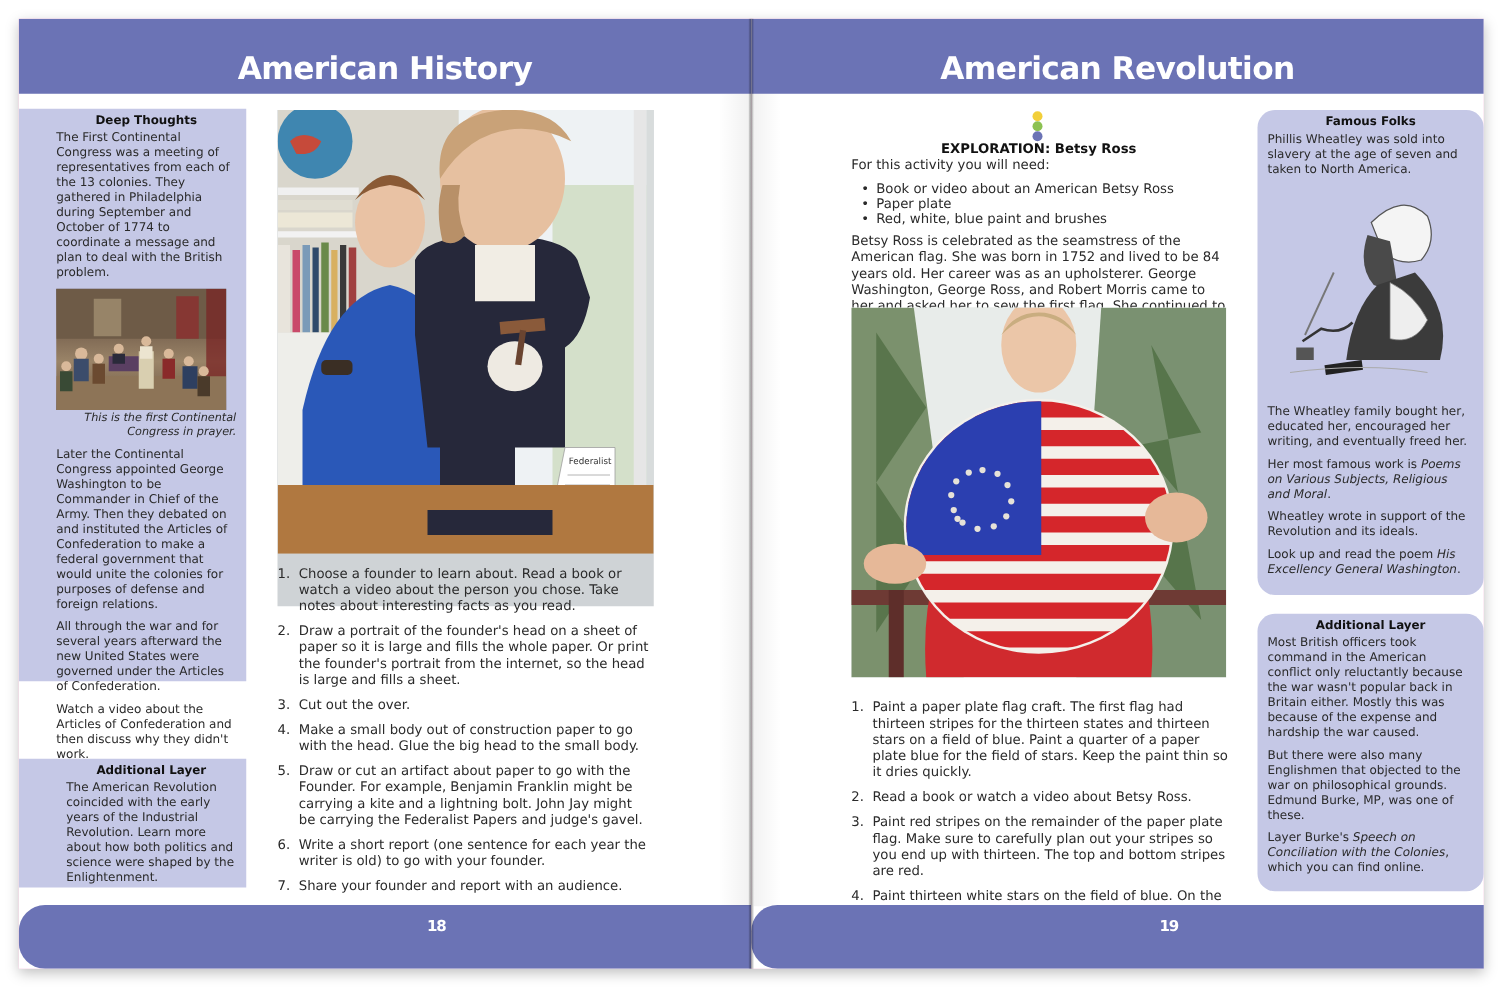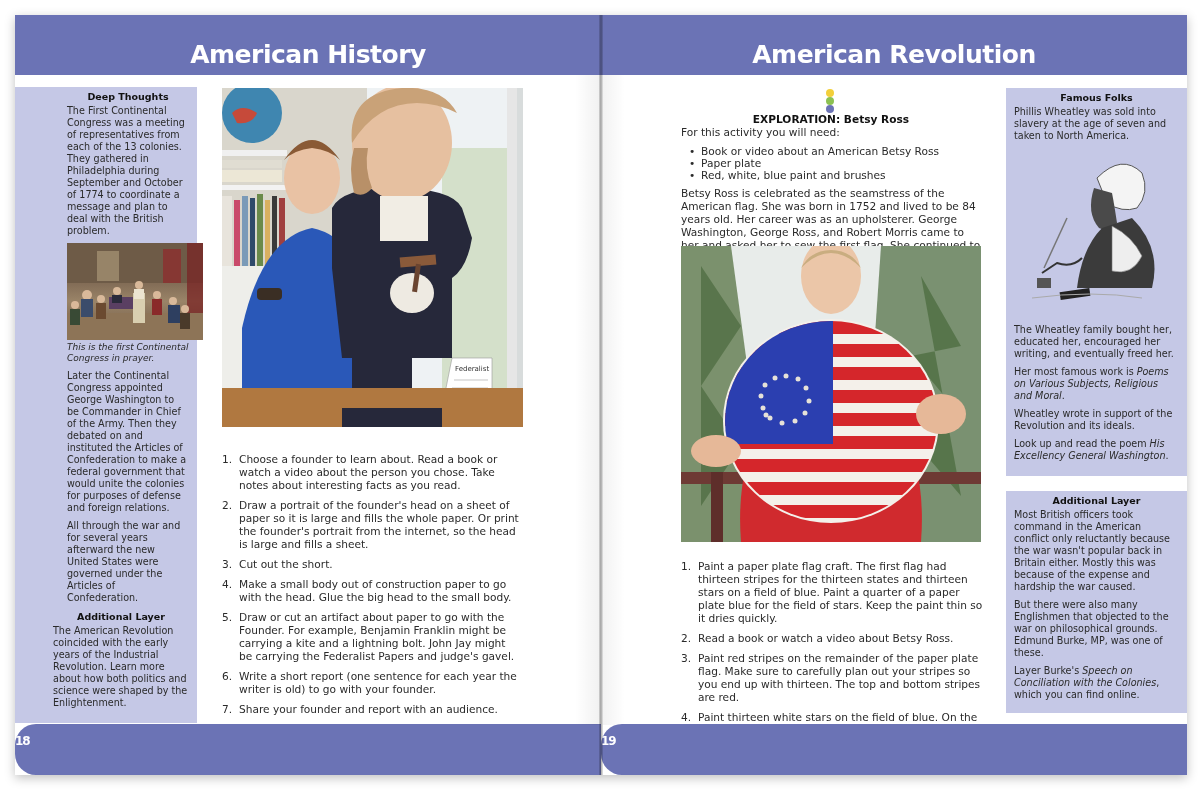--- a/index.html
+++ b/index.html
@@ -28,33 +28,33 @@
     position: absolute; left: 0; top: 0; width: 586px; height: 60px;
     background: #6b73b5; display: flex; align-items: flex-end; justify-content: center;
     padding-bottom: 6px;
   }
   .header-title {
     color: #fff; font-family: "DejaVu Sans", sans-serif; font-weight: bold;
     font-size: 25px; letter-spacing: -0.5px;
   }
   .footer-band {
     position: absolute; left: 0; top: 709px; width: 668px; height: 51px;
-    background: #6b73b5; display: flex; justify-content: flex-start; border-radius: 21px;
+    background: #6b73b5; display: flex; justify-content: center; border-radius: 21px;
   }
   .page-num { color: #fff; font-weight: bold; font-size: 12px; margin-top: 10px; letter-spacing: -1px; }
 
   .sidebar {
     position: absolute; background: #c5c8e6; padding: 4px 8px 6px 40px;
     font-size: 9.6px; line-height: 12px; color: #2a2a2a;
   }
-  .sidebar.right-side { padding: 4px 8px 6px 8px; }
+  .sidebar.right-side { padding: 4px 8px 6px 8px; border-radius: 14px; }
   .sb-title { font-weight: bold; text-align: center; font-size: 9.5px; margin-bottom: 2px; color: #111; }
   .sb-p { margin-bottom: 6px; }
   .sb-p i { font-style: italic; }
-  .caption { font-style: italic; text-align: left; font-size: 9px; line-height: 11px; margin: 2px 0 6px 0; }
+  .caption { font-style: italic; text-align: right; font-size: 9px; line-height: 11px; margin: 2px 0 6px 0; }
 
   .photo { position: absolute; overflow: hidden; }
 
   .steps { position: absolute; font-size: 10.6px; line-height: 13px; color: #2a2a2a; }
   .step { display: flex; margin-bottom: 7px; }
   .step-n { width: 17px; flex: none; }
   .step-t { flex: 1; }
 
   .explore-head { display: flex; align-items: center; font-size: 10.6px; font-weight: bold; color: #111; flex-direction: column; }
   .dot { width: 8px; height: 8px; border-radius: 50%; display: inline-block; margin-right: 3px; }
@@ -65,21 +65,21 @@
 </head>
 <body>
 
 <div class="spread">
 
   <div class="page left">
     <div class="header-band">
       <div class="header-title">American History</div>
     </div>
 
-    <div class="sidebar" style="left:0; top:72px; width:182px; height:636px; padding-left:52px;">
+    <div class="sidebar" style="left:0; top:72px; width:182px; height:458px; padding-left:30px;">
       <div class="sb-title">Deep Thoughts</div>
       <div class="sb-p">The First Continental Congress was a meeting of representatives from each of the 13 colonies. They gathered in Philadelphia during September and October of 1774 to coordinate a message and plan to deal with the British problem.</div>
       <div style="width:136px; height:97px; margin-top:2px; position:relative; overflow:hidden;
                   background: linear-gradient(180deg,#5a4a3a 0%,#7a6450 35%,#9a8468 60%,#6b5440 100%);">
         <svg width="136" height="97" viewBox="0 0 136 97">
           <rect x="0" y="0" width="136" height="40" fill="#6e5b47"></rect>
           <rect x="30" y="8" width="22" height="30" fill="#a89676" opacity="0.7"></rect>
           <rect x="96" y="6" width="18" height="34" fill="#8c2e2e" opacity="0.8"></rect>
           <rect x="120" y="0" width="16" height="97" fill="#7a2424" opacity="0.75"></rect>
           <rect x="0" y="70" width="136" height="27" fill="#8d7457"></rect>
@@ -107,21 +107,21 @@
       <div class="sb-p">Later the Continental Congress appointed George Washington to be Commander in Chief of the Army. Then they debated on and instituted the Articles of Confederation to make a federal government that would unite the colonies for purposes of defense and foreign relations.</div>
       <div class="sb-p">All through the war and for several years afterward the new United States were governed under the Articles of Confederation.</div>
       <div class="sb-p">Watch a video about the Articles of Confederation and then discuss why they didn't work.</div>
     </div>
 
     <div class="sidebar" style="left:0; top:592px; width:182px; height:103px; padding-left:38px;">
       <div class="sb-title">Additional Layer</div>
       <div class="sb-p">The American Revolution coincided with the early years of the Industrial Revolution. Learn more about how both politics and science were shaped by the Enlightenment.</div>
     </div>
 
-    <div class="photo" style="left:207px; top:73px; width:301px; height:339px; background:#cfd3d6;">
+    <div class="photo" style="left:207px; top:73px; width:301px; height:397px; background:#cfd3d6;">
       <svg width="301" height="355" viewBox="0 0 301 355">
         <rect x="0" y="0" width="301" height="355" fill="#d8dcdc"></rect>
         <rect x="0" y="0" width="145" height="300" fill="#d9d6cc"></rect>
         <rect x="145" y="0" width="150" height="300" fill="#eef2f4"></rect>
         <rect x="220" y="60" width="75" height="240" fill="#c9d9b8" opacity="0.7"></rect>
         <rect x="285" y="0" width="10" height="300" fill="#e6e6e6"></rect>
         <circle cx="30" cy="25" r="30" fill="#3f86b0"></circle>
         <path d="M10 25 q10 -10 25 0 q-5 12 -20 10z" fill="#c64a3a"></path>
         <rect x="0" y="62" width="65" height="6" fill="#f0f0f0"></rect>
         <rect x="0" y="72" width="60" height="8" fill="#e0ddd2"></rect>
@@ -165,21 +165,21 @@
       <div class="step">
           <span class="step-n">1.</span>
           <span class="step-t">Choose a founder to learn about. Read a book or watch a video about the person you chose. Take notes about interesting facts as you read.</span>
         </div>
       <div class="step">
           <span class="step-n">2.</span>
           <span class="step-t">Draw a portrait of the founder's head on a sheet of paper so it is large and fills the whole paper. Or print the founder's portrait from the internet, so the head is large and fills a sheet.</span>
         </div>
       <div class="step">
           <span class="step-n">3.</span>
-          <span class="step-t">Cut out the short.</span>
+          <span class="step-t">Cut out the over.</span>
         </div>
       <div class="step">
           <span class="step-n">4.</span>
           <span class="step-t">Make a small body out of construction paper to go with the head. Glue the big head to the small body.</span>
         </div>
       <div class="step">
           <span class="step-n">5.</span>
           <span class="step-t">Draw or cut an artifact about paper to go with the Founder. For example, Benjamin Franklin might be carrying a kite and a lightning bolt. John Jay might be carrying the Federalist Papers and judge's gavel.</span>
         </div>
       <div class="step">

